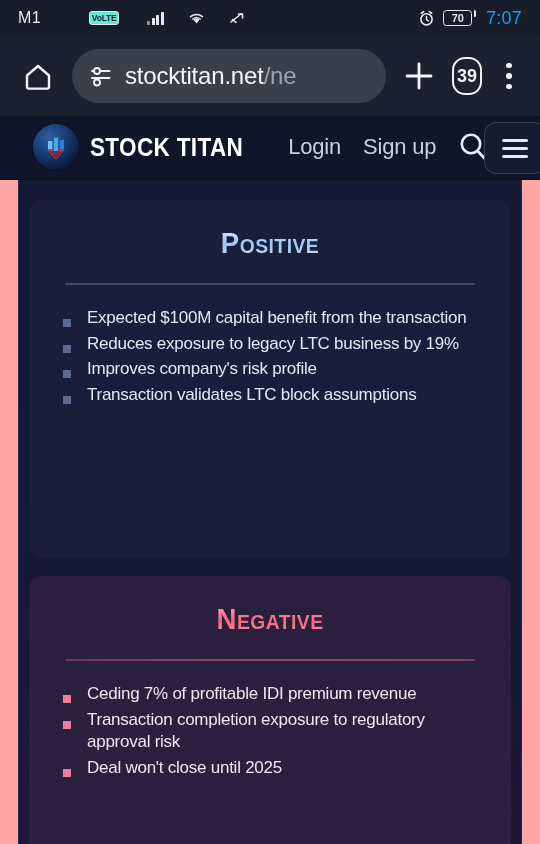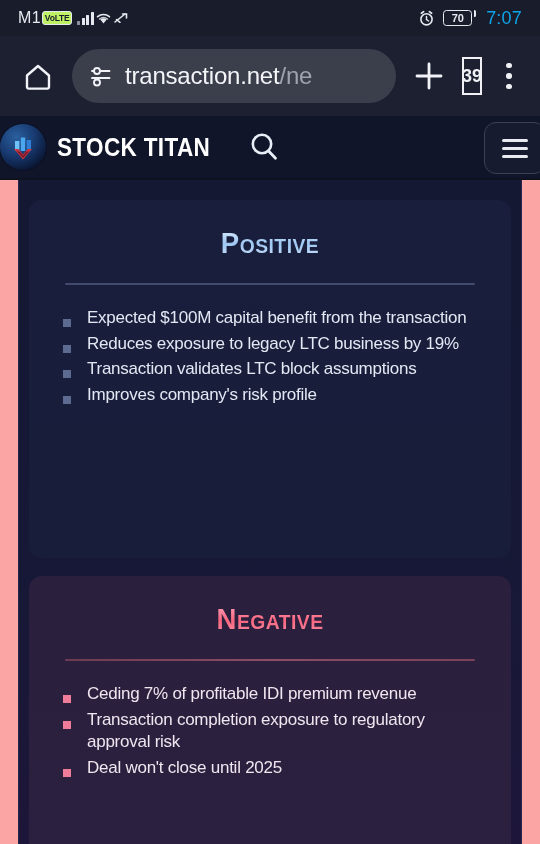--- a/index.html
+++ b/index.html
@@ -11,28 +11,28 @@
     font-family:"Liberation Sans", sans-serif;
     -webkit-font-smoothing:antialiased;
   }
   .phone { position:relative; width:540px; height:844px; background:#0e1120; }
 
   
   .statusbar {
     height:36px; display:flex; align-items:center;
     padding:0 18px; background:#191d2b; color:#eceef5;
   }
-  .sb-left { display:flex; align-items:center; gap:1px; flex:1;text-align:right; }
+  .sb-left { display:flex; align-items:center; gap:24px; flex:1;text-align:right; }
   .sb-right { display:flex; align-items:center; gap:8px; }
   .sb-carrier { font-size:16px; letter-spacing:.3px; color:#e7e9f0; }
   .volte {
     border:1.6px solid #e7e9f0; border-radius:3px;
     font-size:8.5px; font-weight:bold; line-height:1;
     padding:2px 2px 1.5px; letter-spacing:-.2px; color:#fff;
-    background:#bef264; color:#191d2b;
+    background:#5eead4; color:#191d2b;margin-left:24px;
   }
   .signal { display:flex; align-items:flex-end; gap:1.5px; height:14px; margin-left:4px;}
   .signal i { display:block; width:3px; background:#e7e9f0; border-radius:.5px; }
   .signal i:nth-child(1){height:4px;background:#8d919e;}
   .signal i:nth-child(2){height:7px;}
   .signal i:nth-child(3){height:10px;}
   .signal i:nth-child(4){height:13px;}
   .wifi { width:17px; height:14px; position:relative; }
   .wifi svg, .vpn svg, .alarm svg { display:block; }
   .vpn { width:18px; height:14px; }
@@ -61,32 +61,32 @@
     min-width:0; cursor:text;
   }
   .omni-icon { flex:0 0 auto; width:26px; height:26px; }
   .omni-url {
     font-size:24px; color:#f4f5f8; white-space:nowrap; overflow:hidden;
     letter-spacing:-.2px;
   }
   .omni-url .path { color:#9fa3b0; }
   .newtab { width:46px; height:46px; }
   .tabcount {
-    width:20px; height:38px; border:2.6px solid #f0f1f5; border-radius:0;
+    width:30px; height:38px; border:2.6px solid #f0f1f5; border-radius:13px;
     display:flex; align-items:center; justify-content:center;
     font-size:18px; font-weight:bold; color:#f0f1f5; cursor:pointer;
   }
   .dots { width:34px; height:40px; display:flex; flex-direction:column;
           align-items:center; justify-content:center; gap:5px; cursor:pointer; }
   .dots span { width:5.5px; height:5.5px; border-radius:50%; background:#f0f1f5; display:block; }
 
   
   .siteheader {
     height:62px; background:#111529;
-    display:flex; align-items:center; gap:0; padding:0 0 0 0;
+    display:flex; align-items:center; gap:0; padding:0 0 0 33px;
     position:relative; z-index:5;
   }
   .logo-badge {
     width:46px; height:46px; border-radius:50%; flex:0 0 auto;
     background:radial-gradient(circle at 35% 28%, #2a5f9e 0%, #183a70 42%, #0a1633 78%, #060c1c 100%);
     display:flex; align-items:center; justify-content:center;
     box-shadow:0 0 0 1px #0b1124;
     overflow:hidden;
   }
   .brand {
@@ -220,21 +220,21 @@
     <div class="omnibox">
       <span class="omni-icon">
         <svg width="26" height="26" viewBox="0 0 26 26">
           <circle cx="9" cy="8" r="3" stroke="#f2f3f8" stroke-width="1.9" fill="none"></circle>
           <path d="M12.6 8 H21.5" stroke="#f2f3f8" stroke-width="1.9" stroke-linecap="round"></path>
           <path d="M4 8 H5.6" stroke="#f2f3f8" stroke-width="1.9" stroke-linecap="round"></path>
           <path d="M4 15 H21.5" stroke="#f2f3f8" stroke-width="1.9" stroke-linecap="round"></path>
           <circle cx="9" cy="19.5" r="3" stroke="#f2f3f8" stroke-width="1.9" fill="none"></circle>
         </svg>
       </span>
-      <span class="omni-url" title="stocktitan.net"><span>transaction.net</span><span class="path">/ne</span></span>
+      <span class="omni-url" title="stocktitan.net"><span>stocktitan.net</span><span class="path">/ne</span></span>
     </div>
 
     <span class="tb-icon newtab">
       <svg width="42" height="42" viewBox="0 0 42 42">
         <path d="M21 9 V33 M9 21 H33" stroke="#f2f3f8" stroke-width="2.8" stroke-linecap="round"></path>
       </svg>
     </span>
 
     <span class="tabcount">39</span>
 
@@ -250,20 +250,24 @@
       <svg width="34" height="34" viewBox="0 0 34 34">
         <rect x="9" y="11" width="4.4" height="10" fill="#6fc2f7"></rect>
         <rect x="14.8" y="7.5" width="4.4" height="13.5" fill="#4aa6ef"></rect>
         <rect x="20.6" y="10" width="4.4" height="11" fill="#2f7fd6"></rect>
         <path d="M8 19 L17 29.5 L26 19 L21.6 19 L17 24.5 L12.4 19 Z" fill="#c3333f"></path>
         <path d="M11 21.5 L17 28 L23 21.5 L20.6 21.5 L17 25.6 L13.4 21.5 Z" fill="#7d1d2a"></path>
       </svg>
     </span>
     <span class="brand">STOCK TITAN</span>
 
+    <div class="navlinks">
+      <span class="navlink">Login</span>
+      <span class="navlink">Sign up</span>
+    </div>
 
     <span class="search-btn">
       <svg width="34" height="34" viewBox="0 0 34 34">
         <circle cx="15" cy="14" r="9.2" stroke="#e9edf8" stroke-width="2.6" fill="none"></circle>
         <path d="M21.8 21.2 L28.5 28.2" stroke="#e9edf8" stroke-width="2.8" stroke-linecap="round"></path>
       </svg>
     </span>
 
     <span class="hamburger-btn">
       <span class="ham-lines">
@@ -277,22 +281,22 @@
   <div class="pagebody">
     <div class="page-inner">
       <div class="cards">
 
         <div class="card card-positive">
           <div class="card-title title-positive">Positive</div>
           <div class="divider div-positive"></div>
           <ul class="bullets bullets-positive">
             <li>Expected $100M capital benefit from the transaction</li>
             <li>Reduces exposure to legacy LTC business by 19%</li>
+            <li>Improves company's risk profile</li>
             <li>Transaction validates LTC block assumptions</li>
-            <li>Improves company's risk profile</li>
           </ul>
         </div>
 
         <div class="card card-negative">
           <div class="card-title title-negative">Negative</div>
           <div class="divider div-negative"></div>
           <ul class="bullets bullets-negative">
             <li>Ceding 7% of profitable IDI premium revenue</li>
             <li>Transaction completion exposure to regulatory approval risk</li>
             <li>Deal won't close until 2025</li>

